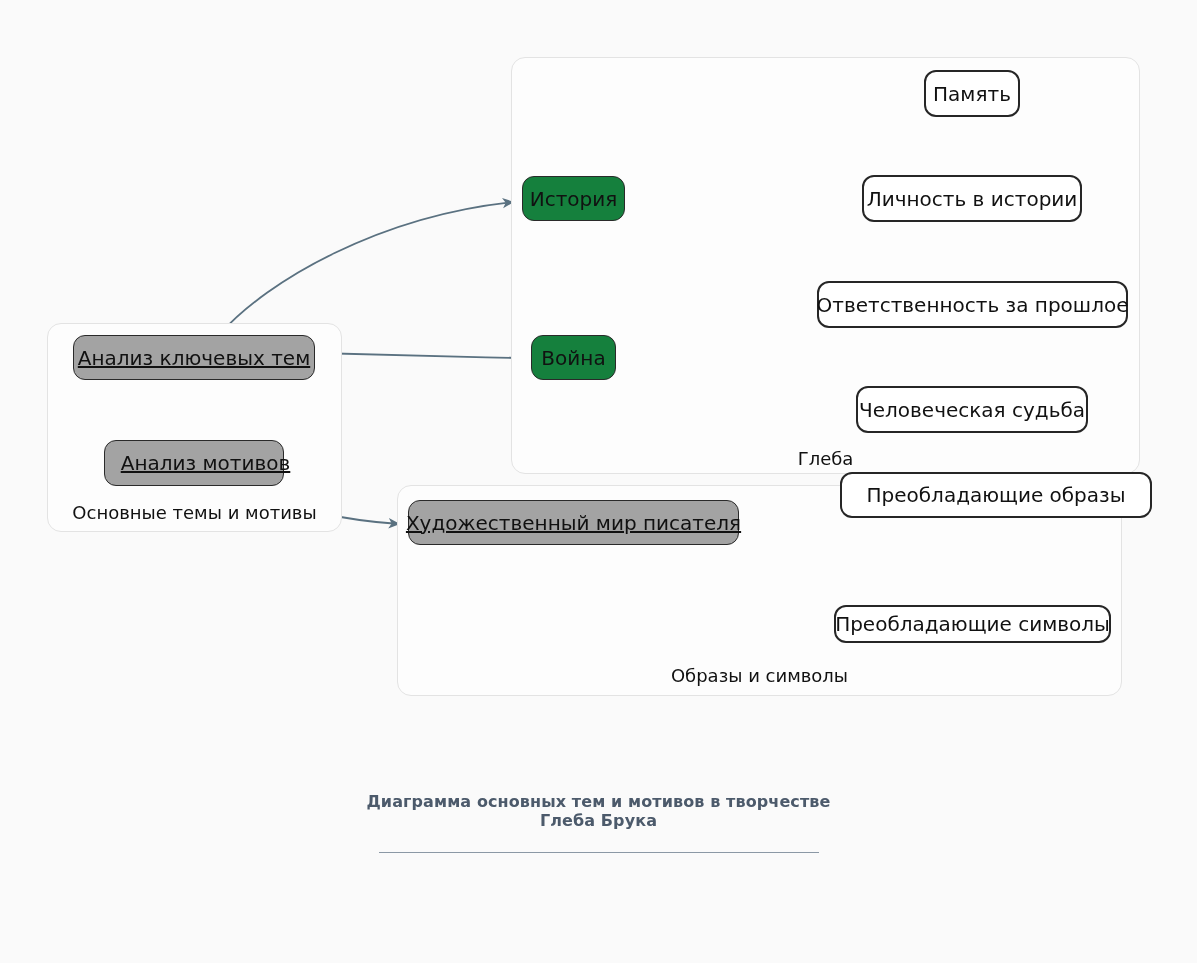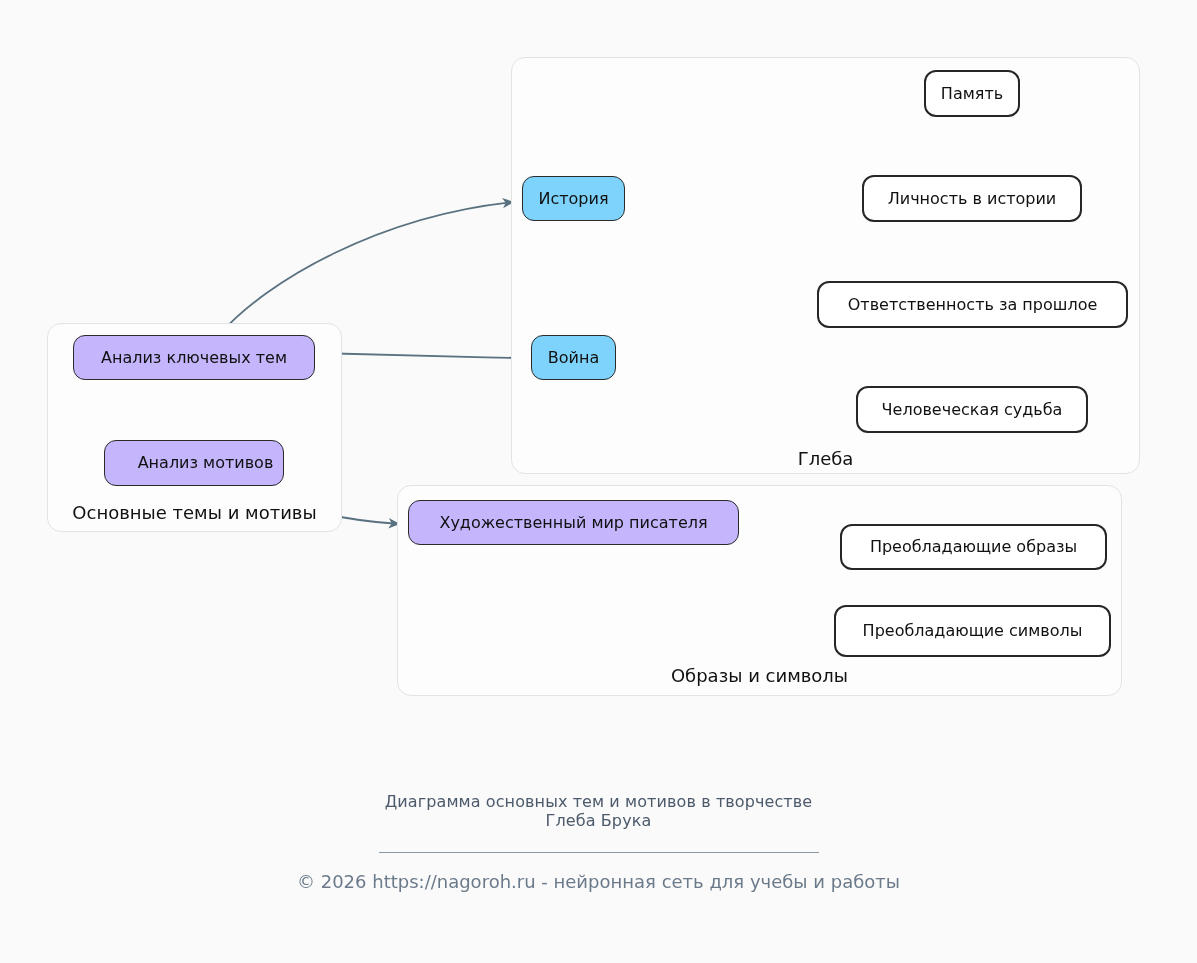--- a/index.html
+++ b/index.html
@@ -50,50 +50,51 @@
 
   
   .node {
     position: absolute;
     box-sizing: border-box;
     display: flex;
     align-items: center;
     justify-content: center;
     border-radius: 12px;
     white-space: nowrap;
-    font-size: 16px;
+    font-size: 20px;
     line-height: 18px;
     color: #111111;
     text-align: center;
     padding: 0 10px;
   }
   .node.green {
-    background: #c4b5fd;
+    background: #a3a3a3;
     border: 1.6px solid #2a2a2a;
+    text-decoration: underline;
   }
   .node.purple {
-    background: #7dd3fc;
+    background: #15803d;
     border: 1.6px solid #2a2a2a;
     color: #111111;
   }
   .node.plain {
     background: #ffffff;
     border: 2px solid #262626;
   }
 
   
   .footer {
     position: absolute;
     left: 0;
     width: 1197px;
     text-align: center;
   }
   .footer-title {
     font-size: 16px;
-    font-weight: normal;
+    font-weight: bold;
     line-height: 19px;
     color: #4c5a6b;
     letter-spacing: 0.1px;
   }
   .footer-rule {
     margin: 0 auto;
     border-top: 1px solid #8b98a5;
     width: 440px;
   }
   .footer-copy {
@@ -174,28 +175,27 @@
   </div>
 
   <div class="node plain" style="left:856px; top:386px; width:232px; height:47px;">
     <span>Человеческая судьба</span>
   </div>
 
   <div class="node green" style="left:408px; top:500px; width:331px; height:45px;">
     <span>Художественный мир писателя</span>
   </div>
 
-  <div class="node plain" style="left:840px; top:524px; width:267px; height:46px;">
+  <div class="node plain" style="left:840px; top:472px; width:312px; height:46px;">
     <span>Преобладающие образы</span>
   </div>
 
-  <div class="node plain" style="left:834px; top:605px; width:277px; height:52px;">
+  <div class="node plain" style="left:834px; top:605px; width:277px; height:38px;">
     <span>Преобладающие символы</span>
   </div>
 
   <div class="footer" style="top:792px;">
     <div class="footer-title">Диаграмма основных тем и мотивов в творчестве</div>
     <div class="footer-title">Глеба Брука</div>
     <div class="footer-rule" style="margin-top:22px;"></div>
-    <div class="footer-copy" style="margin-top:18px;">© 2026 https://nagoroh.ru - нейронная сеть для учебы и работы</div>
   </div>
 
 </div>
 
 </body></html>

